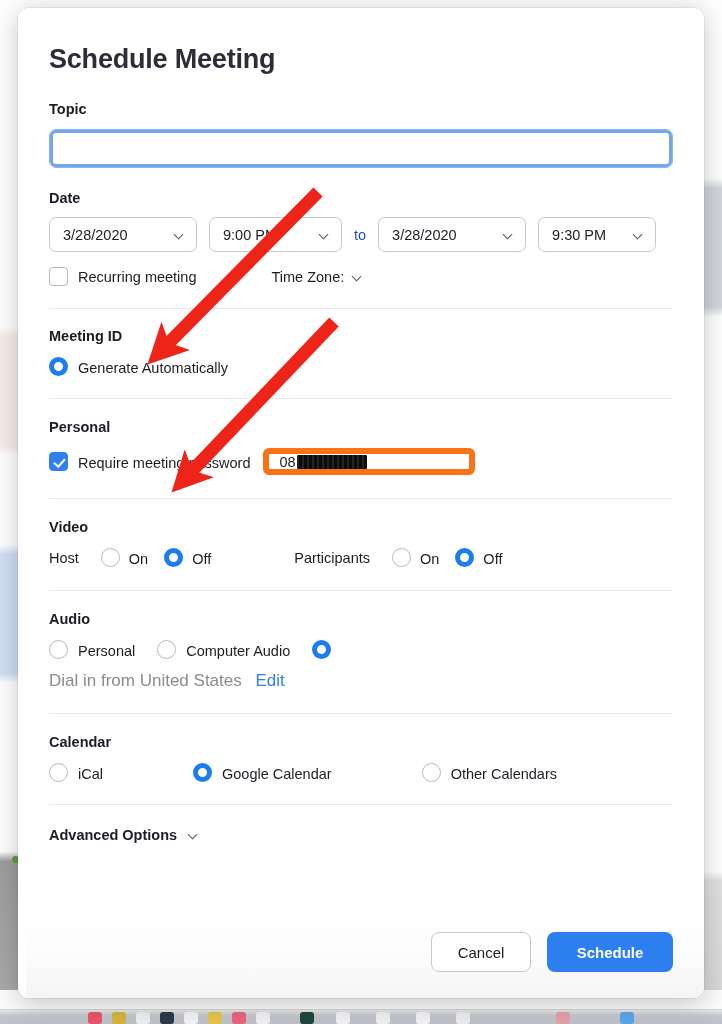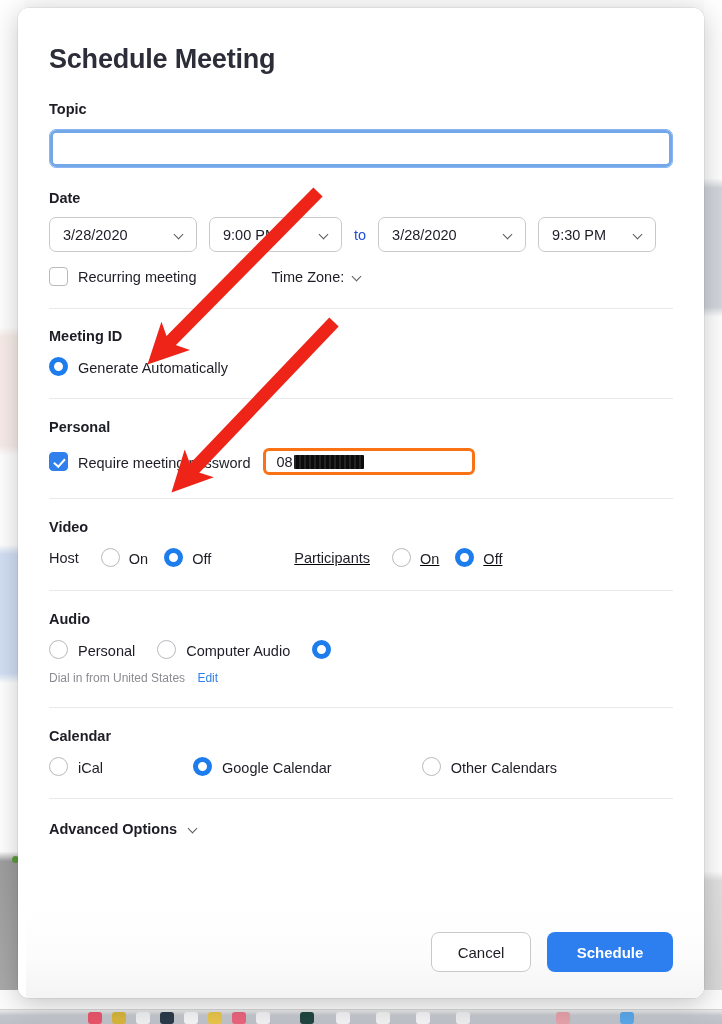--- a/index.html
+++ b/index.html
@@ -241,45 +241,45 @@
   }
   #mid-redact { width: 116px; height: 17px; }
 
   
   #password-block { margin-top: 20px; }
   #password-row { display: flex; align-items: center; margin-top: 13px; }
   #pw-input-box {
     box-sizing: border-box;
     width: 212px; height: 27px;
     margin-left: 13px;
-    border: 3px solid #f97316;
+    border: 6px solid #f97316;
     border-radius: 6px;
     background: #fff;
     display: flex; align-items: center;
     padding: 0 10px;
     font-size: 14.5px;
     color: #1d1d26;
   }
   #pw-redact { width: 70px; height: 14px; margin-left: 1px; }
 
   
   #video-block { margin-top: 20px; }
   #video-row { display: flex; align-items: center; margin-top: 13px; }
   #video-host-label, #video-part-label { font-size: 14.5px; color: #1d1d26; }
   #video-host-group { display: flex; align-items: center; margin-left: 22px; }
   #video-part-group { display: flex; align-items: center; margin-left: 22px; }
-  #video-part-wrap { display: flex; align-items: center; margin-left: 83px; text-decoration: underline; }
+  #video-part-wrap { display: flex; align-items: center; margin-left: 83px; }
   .opt.tight .opt-label { margin-left: 9px; }
   .opt + .opt { margin-left: 16px; }
 
   
   #audio-block { margin-top: 20px; }
   #audio-row { display: flex; align-items: center; margin-top: 13px; }
   #audio-row .opt + .opt { margin-left: 22px; }
-  #dialin-row { margin-top: 12px; font-size: 12px; }
+  #dialin-row { margin-top: 12px; font-size: 17px; }
   #dialin-text { color: #8b8b92; }
   #dialin-edit { color: #2f80ed; margin-left: 9px; cursor: pointer; }
 
   
   #calendar-block { margin-top: 20px; }
   #calendar-row { display: flex; align-items: center; margin-top: 13px; }
   #cal-google { margin-left: 90px; }
   #cal-other { margin-left: 90px; }
 
   

